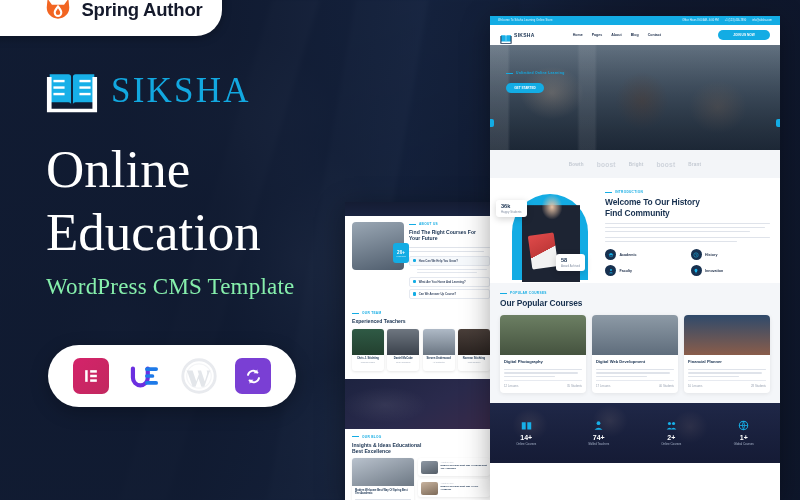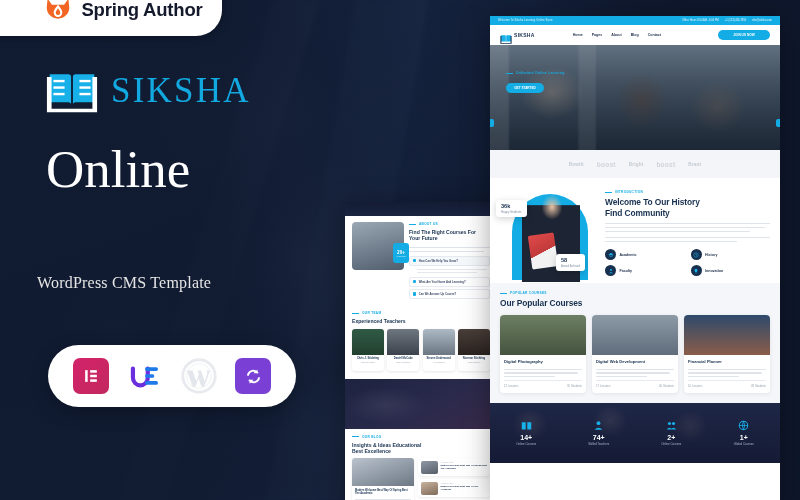--- a/index.html
+++ b/index.html
@@ -65,23 +65,23 @@
 
   
   .headline {
     position:absolute; left:46px; top:140px; width:330px;
     font-family:"Liberation Serif", serif;
     color:#fff; font-weight:normal;
     font-size:53px; line-height:1.12;
   }
   .headline .l2 { display:block; margin-top:4px; }
   .subline {
-    position:absolute; left:37px; top:274px;
+    position:absolute; left:46px; top:274px;
     font-family:"Liberation Serif", serif;
-    font-size:16px; color:#e5e5e5; letter-spacing:.2px;
+    font-size:23px; color:#86efac; letter-spacing:.2px;
   }
 
   
   .pill {
     position:absolute; left:48px; top:345px;
     width:248px; height:62px;
     background:#fff; border-radius:32px;
     display:flex; align-items:center; justify-content:space-around;
     padding:0 16px;
     box-shadow:0 5px 18px rgba(0,0,0,.25);
@@ -278,20 +278,21 @@
         <rect x="36" y="26" width="12" height="2.6" fill="#fff"></rect>
         <path d="M1 9 h5 v34 h22 v4 h-27 z" fill="#ffffff"></path>
         <path d="M55 9 h-5 v34 h-22 v4 h27 z" fill="#ffffff"></path>
       </svg>
     </span>
     <span class="brand-name">SIKSHA</span>
   </div>
 
   <div class="headline">
     <span>Online</span>
+    <span class="l2">Education</span>
   </div>
   <div class="subline">WordPress CMS Template</div>
 
   <div class="pill">
     <span class="picon ic-elementor">
       <svg viewBox="0 0 24 24" width="20" height="20">
         <rect x="5" y="5" width="3" height="14" fill="#fff"></rect>
         <rect x="11" y="5" width="8" height="3" fill="#fff"></rect>
         <rect x="11" y="10.5" width="8" height="3" fill="#fff"></rect>
         <rect x="11" y="16" width="8" height="3" fill="#fff"></rect>

